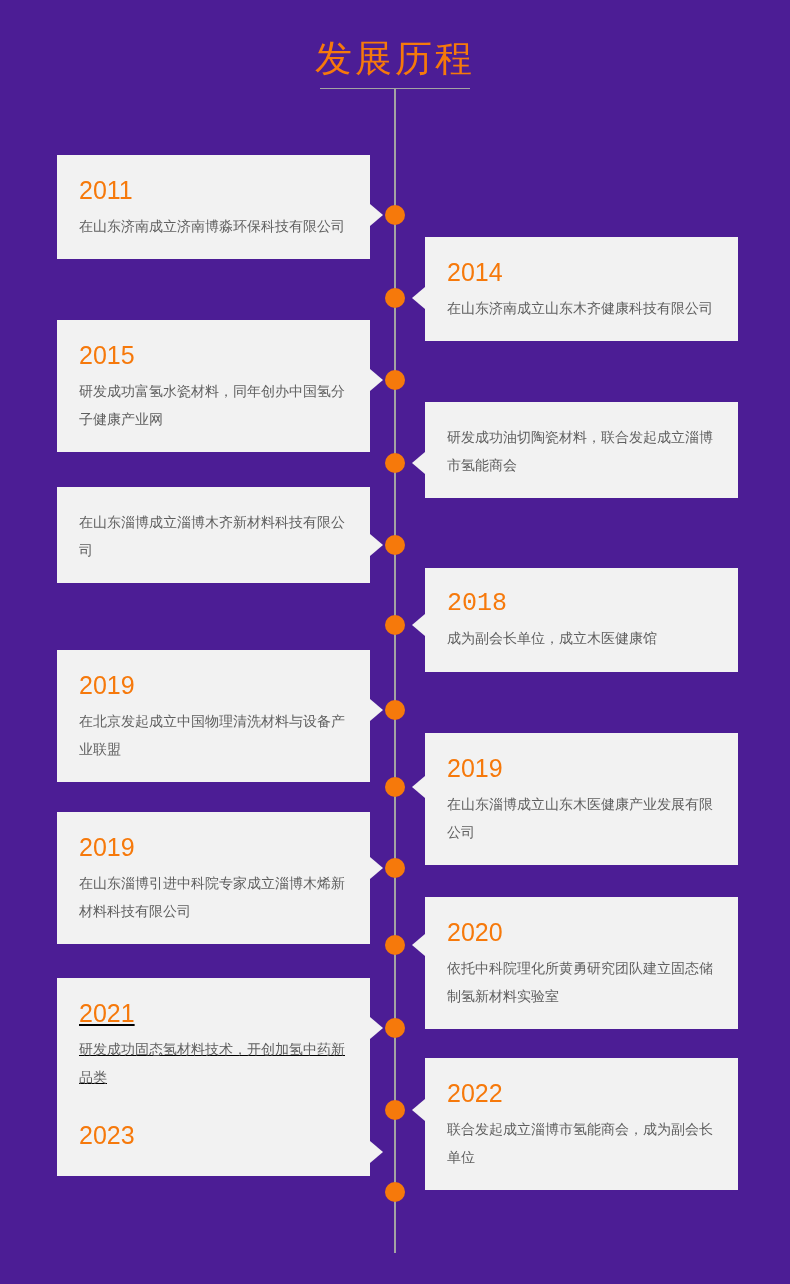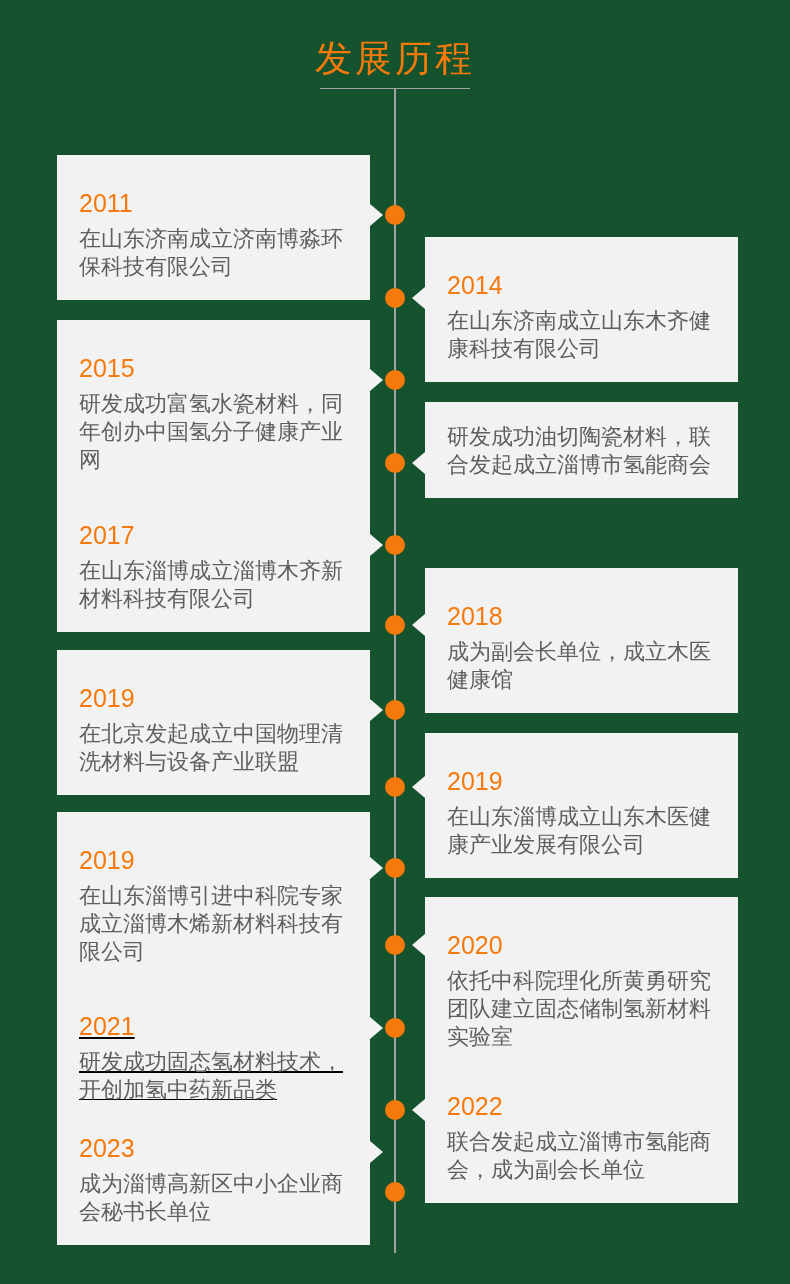--- a/index.html
+++ b/index.html
@@ -5,21 +5,21 @@
   html, body {
     margin: 0;
     padding: 0;
     background: #ffffff;
     font-family: "Liberation Sans", "DejaVu Sans", sans-serif;
   }
   .page {
     position: relative;
     width: 790px;
     height: 1284px;
-    background: #14532d;
+    background: #4c1d95;
     overflow: hidden;
   }
   .page-title {
     position: absolute;
     top: 34px;
     left: 0;
     width: 790px;
     text-align: center;
     font-size: 37px;
     font-weight: 500;
@@ -49,25 +49,25 @@
     box-sizing: border-box;
     background: var(--card-bg, #F2F2F2);
     padding: 21px 22px 19px 22px;
   }
   .card.left  { left: 57px; }
   .card.right { left: 425px; }
   .year {
     font-size: 25px;
     line-height: 29px;
     color: var(--accent, #F6790B);
-    margin: 13px 0 7px 0;
+    margin: 0 0 7px 0;
     font-weight: 400;
   }
   .desc {
-    font-size: 22px;
+    font-size: 14px;
     line-height: 28px;
     color: var(--text, #5F5F5F);
     margin: 0;
   }
   .arrow {
     position: absolute;
     width: 0;
     height: 0;
     border-top: 11px solid transparent;
     border-bottom: 11px solid transparent;
@@ -114,26 +114,25 @@
     <div class="desc">研发成功富氢水瓷材料，同年创办中国氢分子健康产业网</div>
     <span class="arrow" style="top: 49px;"></span>
   </div>
 
   <div class="card right" style="top: 402px;">
     <div class="desc">研发成功油切陶瓷材料，联合发起成立淄博市氢能商会</div>
     <span class="arrow" style="top: 50px;"></span>
   </div>
 
   <div class="card left" style="top: 487px;">
-    <div class="year">2017</div>
     <div class="desc">在山东淄博成立淄博木齐新材料科技有限公司</div>
     <span class="arrow" style="top: 47px;"></span>
   </div>
 
-  <div class="card right" style="top: 568px;">
+  <div class="card right" style="top: 568px; font-family: Liberation Mono, monospace;">
     <div class="year">2018</div>
     <div class="desc">成为副会长单位，成立木医健康馆</div>
     <span class="arrow" style="top: 46px;"></span>
   </div>
 
   <div class="card left" style="top: 650px;">
     <div class="year">2019</div>
     <div class="desc">在北京发起成立中国物理清洗材料与设备产业联盟</div>
     <span class="arrow" style="top: 49px;"></span>
   </div>
@@ -163,21 +162,20 @@
   </div>
 
   <div class="card right" style="top: 1058px;">
     <div class="year">2022</div>
     <div class="desc">联合发起成立淄博市氢能商会，成为副会长单位</div>
     <span class="arrow" style="top: 41px;"></span>
   </div>
 
   <div class="card left" style="top: 1100px;">
     <div class="year">2023</div>
-    <div class="desc">成为淄博高新区中小企业商会秘书长单位</div>
     <span class="arrow" style="top: 41px;"></span>
   </div>
 </div>
 <span class="dot" style="top: 205px;"></span>
     <span class="dot" style="top: 288px;"></span>
     <span class="dot" style="top: 370px;"></span>
     <span class="dot" style="top: 453px;"></span>
     <span class="dot" style="top: 535px;"></span>
     <span class="dot" style="top: 615px;"></span>
     <span class="dot" style="top: 700px;"></span>

